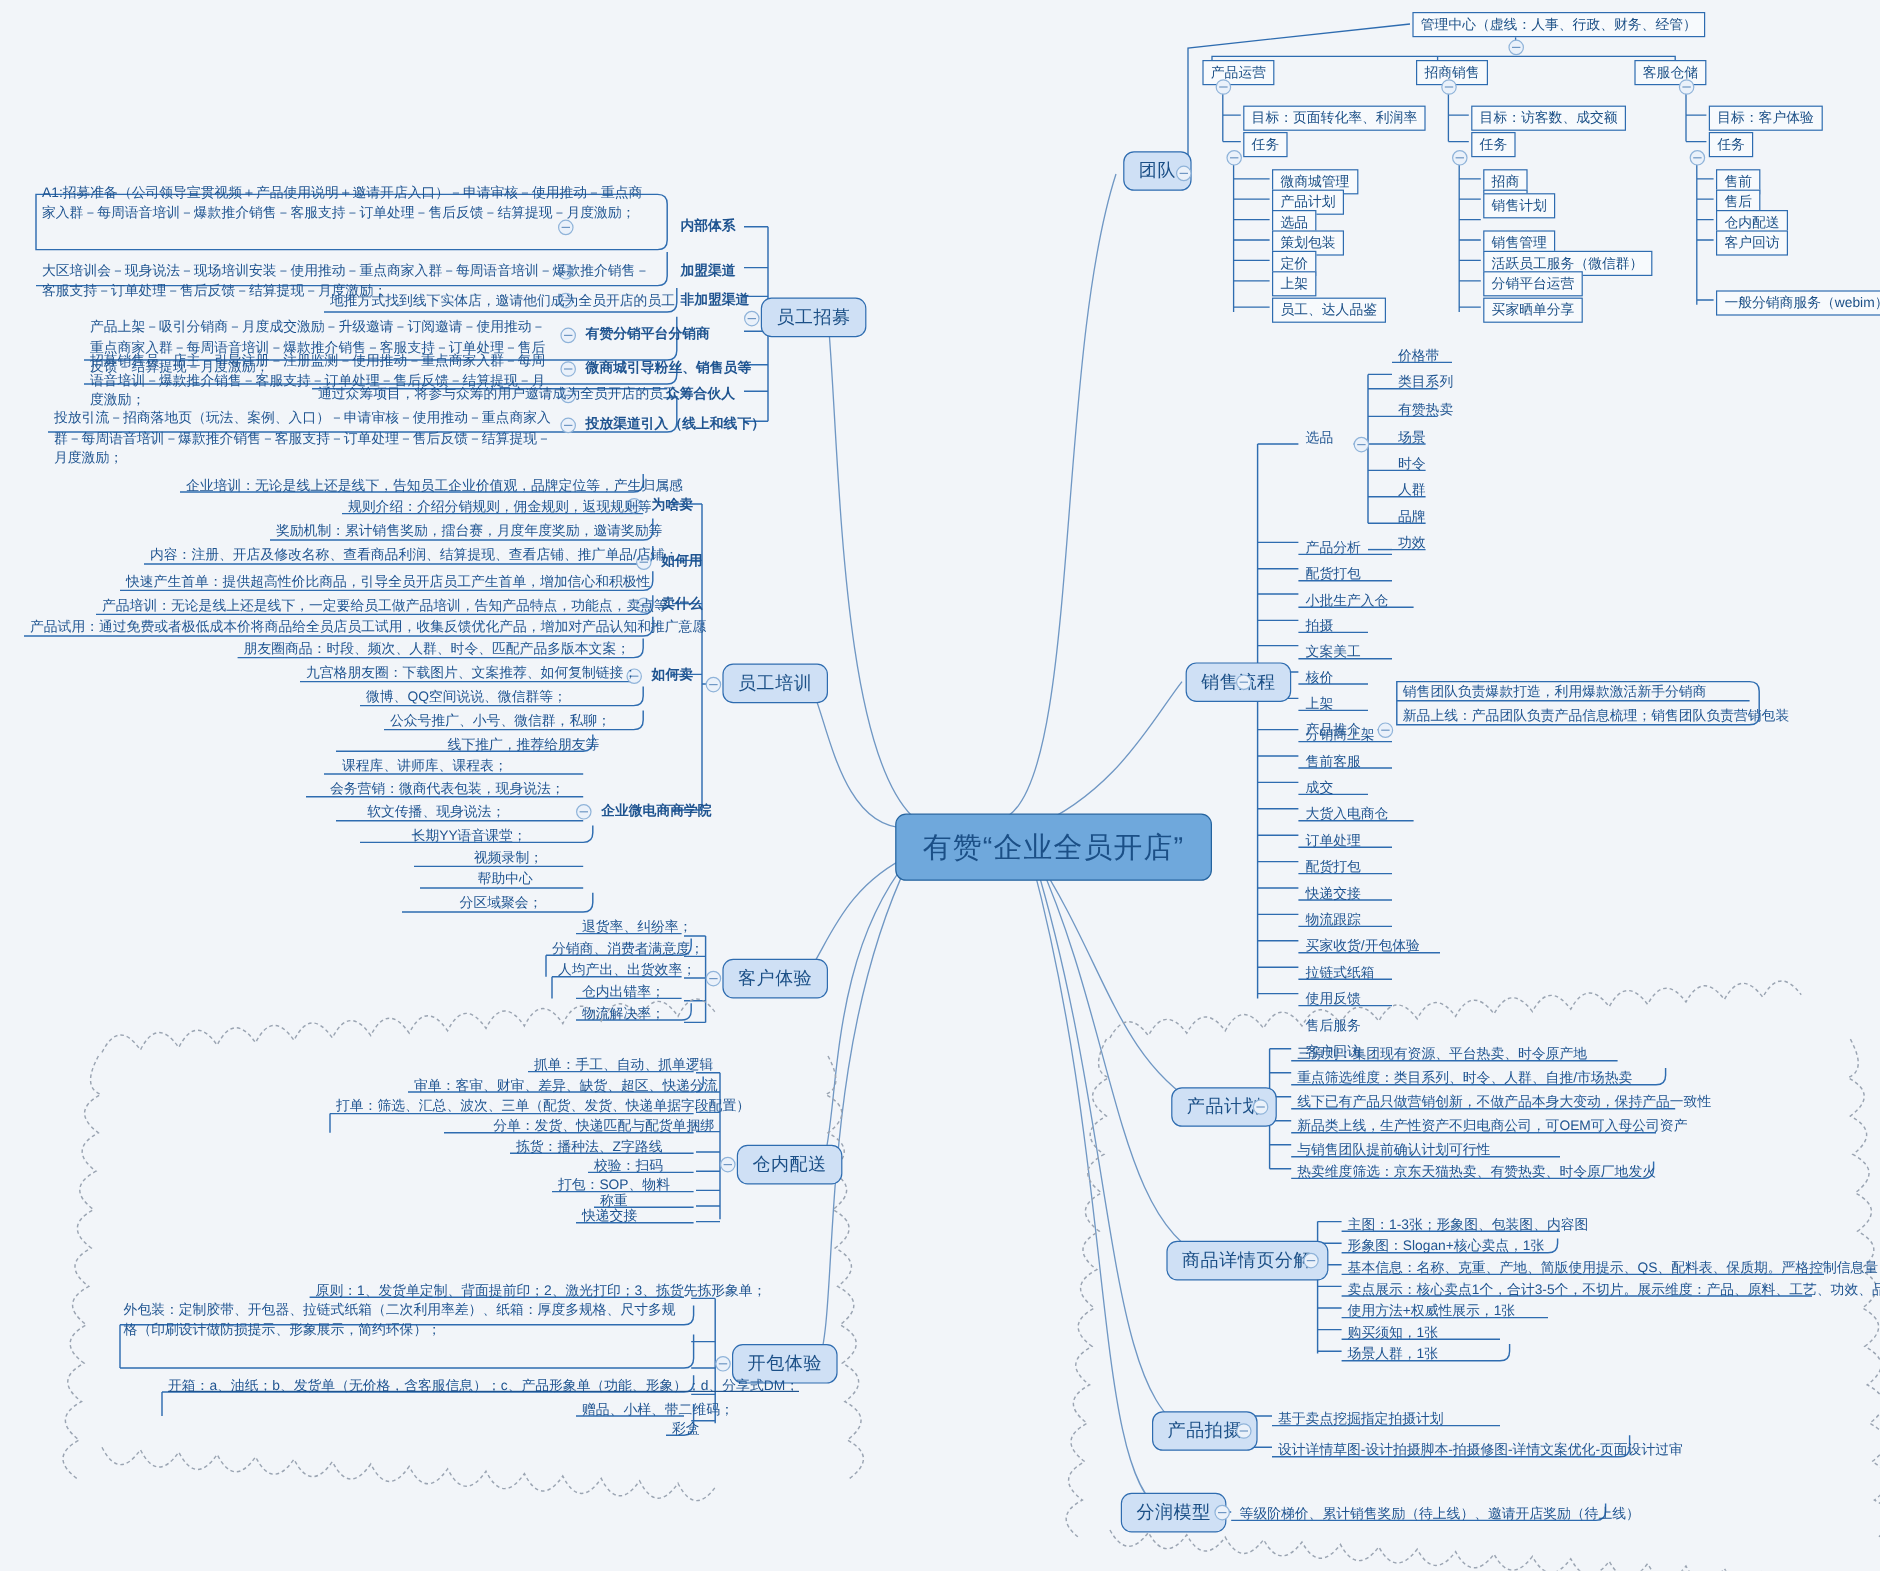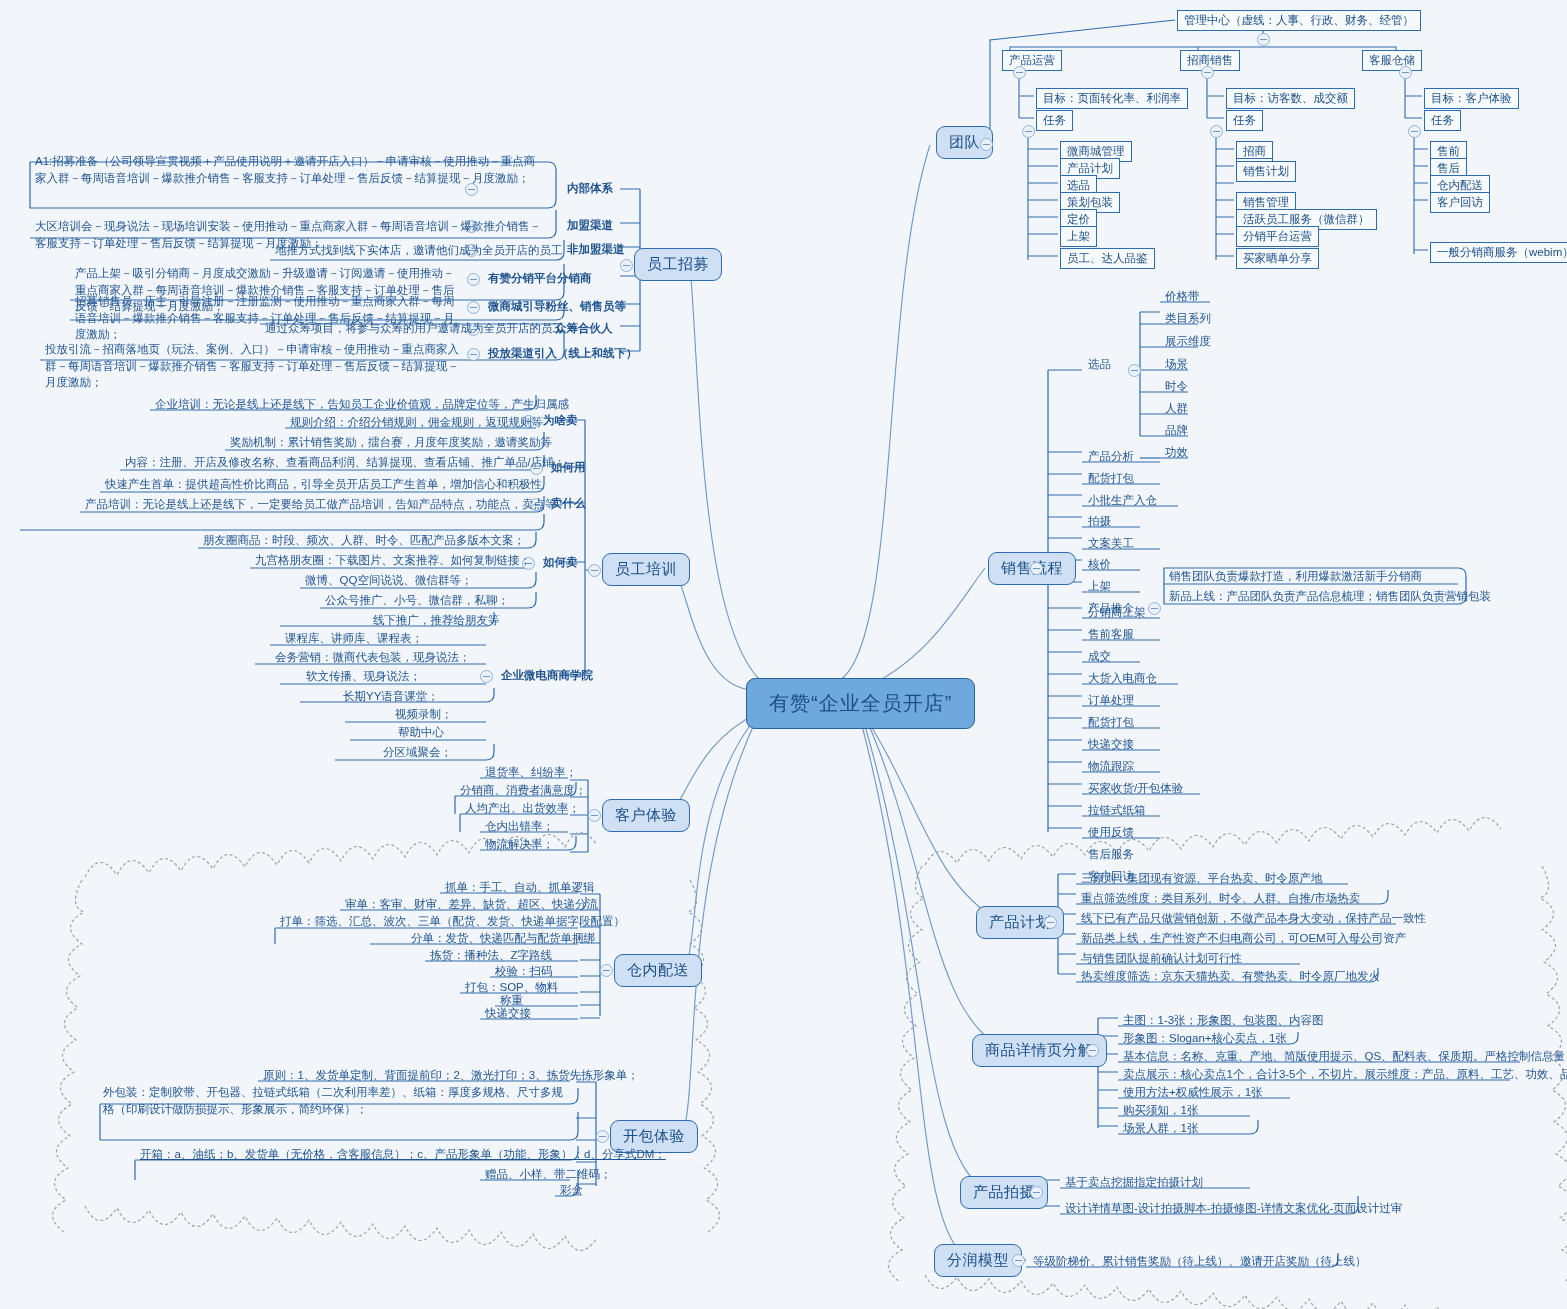--- a/index.html
+++ b/index.html
@@ -13,21 +13,21 @@
   }
   #canvas{position:absolute;inset:0;}
   svg.links{position:absolute;left:0;top:0;width:1567px;height:1309px;pointer-events:none;}
 
   
   .node{position:absolute;white-space:nowrap;box-sizing:border-box;}
 
   
   .root{
     background:#6fa8dc;border:1.6px solid #24639e;border-radius:9px;
-    color:#1b4f86;font-size:20px;padding:11px 22px;
+    color:#1b4f86;font-size:24px;padding:11px 22px;
     letter-spacing:1px;
   }
   
   .branch{
     background:#cfe0f5;border:1.6px solid #2e6cb0;border-radius:9px;
     color:#1b4f86;font-size:15px;padding:6px 12px;letter-spacing:.5px;
   }
   
   .box{
     background:#f7fafd;border:1.1px solid #2e6cb0;
@@ -304,20 +304,21 @@
   <div class="node leaf" style="left:227px;top:434px;">奖励机制：累计销售奖励，擂台赛，月度年度奖励，邀请奖励等</div>
 
   <div class="node leaf bold sub" style="left:548px;top:459px;">如何用</div>
   <div class="toggle" style="left:530px;top:462px;"></div>
   <div class="node leaf" style="left:122px;top:454px;">内容：注册、开店及修改名称、查看商品利润、结算提现、查看店铺、推广单品/店铺；</div>
   <div class="node leaf" style="left:102px;top:476px;">快速产生首单：提供超高性价比商品，引导全员开店员工产生首单，增加信心和积极性</div>
 
   <div class="node leaf bold sub" style="left:548px;top:495px;">卖什么</div>
   <div class="toggle" style="left:530px;top:498px;"></div>
   <div class="node leaf" style="left:82px;top:496px;">产品培训：无论是线上还是线下，一定要给员工做产品培训，告知产品特点，功能点，卖点等</div>
+  <div class="node leaf" style="left:22px;top:514px;">产品试用：通过免费或者极低成本价将商品给全员店员工试用，收集反馈优化产品，增加对产品认知和推广意愿</div>
 
   <div class="node leaf bold sub" style="left:540px;top:554px;">如何卖</div>
   <div class="toggle" style="left:522px;top:557px;"></div>
   <div class="node leaf" style="left:200px;top:532px;">朋友圈商品：时段、频次、人群、时令、匹配产品多版本文案；</div>
   <div class="node leaf" style="left:252px;top:552px;">九宫格朋友圈：下载图片、文案推荐、如何复制链接；</div>
   <div class="node leaf" style="left:302px;top:572px;">微博、QQ空间说说、微信群等；</div>
   <div class="node leaf" style="left:322px;top:592px;">公众号推广、小号、微信群，私聊；</div>
   <div class="node leaf" style="left:370px;top:612px;">线下推广，推荐给朋友等</div>
 
   <div class="node leaf bold sub" style="left:498px;top:667px;">企业微电商商学院</div>
@@ -327,21 +328,21 @@
   <div class="node leaf" style="left:303px;top:668px;">软文传播、现身说法；</div>
   <div class="node leaf" style="left:340px;top:688px;">长期YY语音课堂；</div>
   <div class="node leaf" style="left:392px;top:706px;">视频录制；</div>
   <div class="node leaf" style="left:395px;top:724px;">帮助中心</div>
   <div class="node leaf" style="left:380px;top:744px;">分区域聚会；</div>
 
   <div class="node leaf" style="left:1085px;top:356px;">选品</div>
   <div class="toggle" style="left:1128px;top:364px;"></div>
   <div class="node leaf" style="left:1162px;top:288px;">价格带</div>
   <div class="node leaf" style="left:1162px;top:310px;">类目系列</div>
-  <div class="node leaf" style="left:1162px;top:333px;">展示维度</div>
+  <div class="node leaf" style="left:1162px;top:333px;">有赞热卖</div>
   <div class="node leaf" style="left:1162px;top:356px;">场景</div>
   <div class="node leaf" style="left:1162px;top:378px;">时令</div>
   <div class="node leaf" style="left:1162px;top:400px;">人群</div>
   <div class="node leaf" style="left:1162px;top:422px;">品牌</div>
   <div class="node leaf" style="left:1162px;top:444px;">功效</div>
 
   <div class="node leaf" style="left:1085px;top:448px;">产品分析</div>
   <div class="node leaf" style="left:1085px;top:470px;">配货打包</div>
   <div class="node leaf" style="left:1085px;top:492px;">小批生产入仓</div>
   <div class="node leaf" style="left:1085px;top:513px;">拍摄</div>

